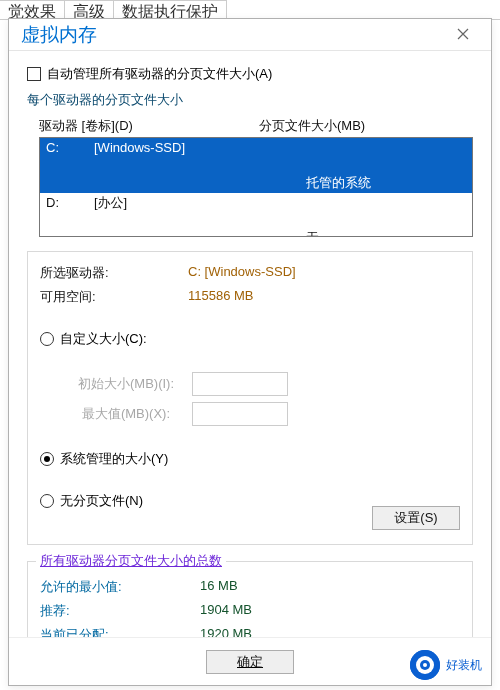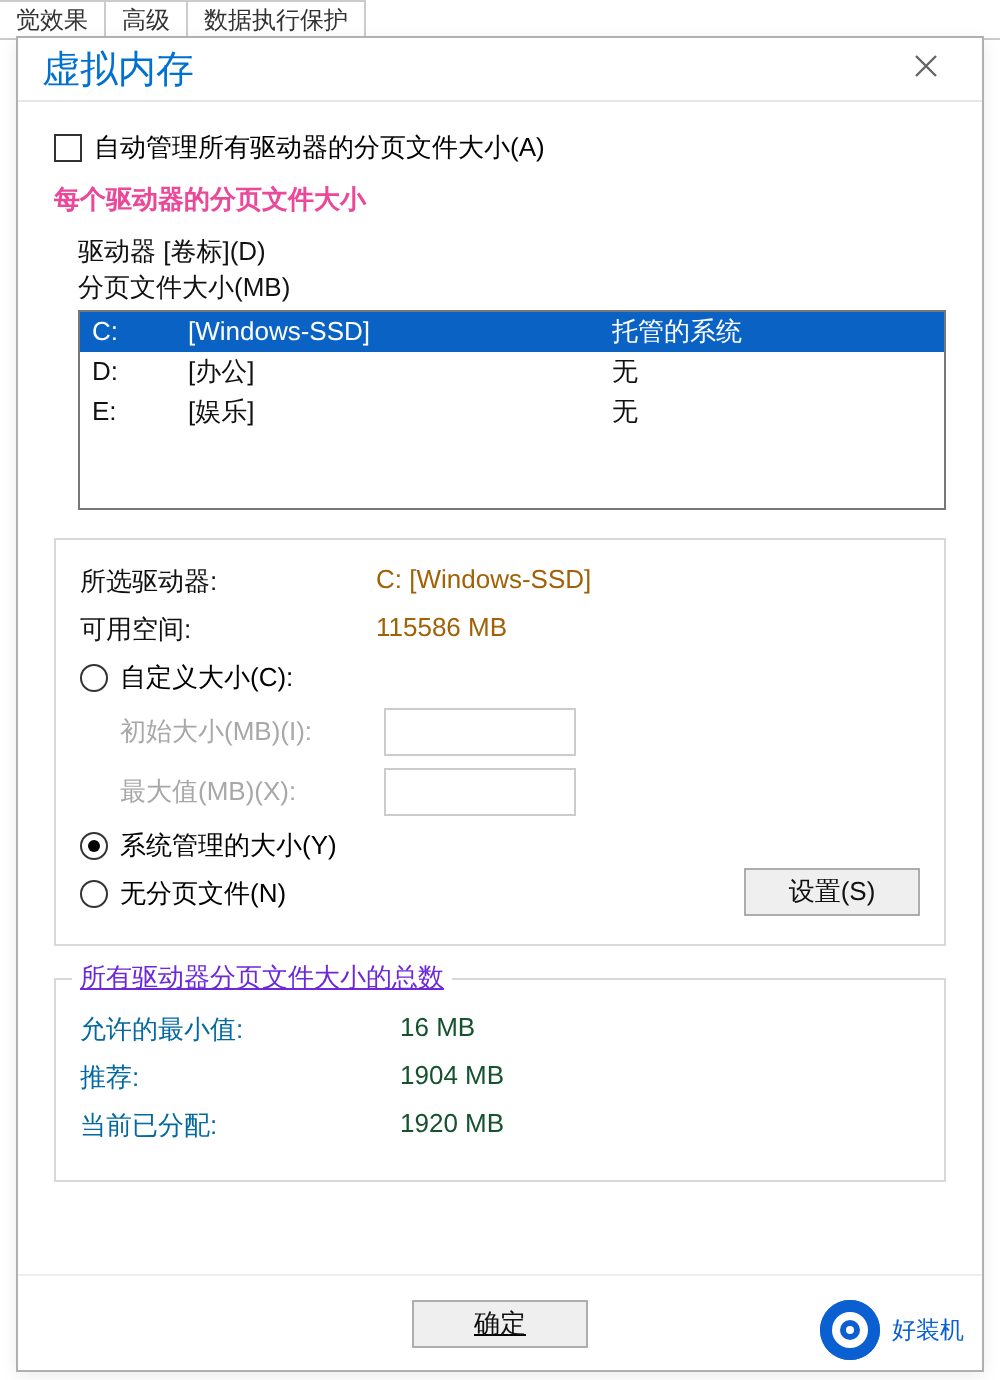--- a/index.html
+++ b/index.html
@@ -25,21 +25,21 @@
       border-bottom: 1px solid #ccc;
       display: flex;
       padding-left: 0;
     }
     .bg-tab {
       border: 1px solid #ccc;
       border-bottom: none;
       padding: 1px 8px 0 8px;
       background: #fff;
       color: #333;
-      font-size: 12px;
+      font-size: 16px;
       margin-left: -1px;
     }
     .dialog {
       position: absolute;
       top: 18px;
       left: 8px;
       width: 484px;
       height: 668px;
       background: #fff;
       border: 1px solid #b0b0b0;
@@ -78,31 +78,29 @@
     }
     .checkbox-box {
       width: 14px;
       height: 14px;
       border: 1px solid #333;
       margin-right: 6px;
       background: #fff;
     }
     .section-label {
       margin: 4px 0 6px 0;
-      color: #ec4899;
-      font-weight: bold;
+      color: #0c4a6e;
     }
     .drive-table {
       margin-left: 12px;
     }
     .drive-header {
       display: flex;
       padding: 2px 0;
       color: #111;
-      flex-direction: column;
     }
     .dh-drive { width: 220px; }
     .dh-size { flex: 1; }
     .drive-list {
       border: 1px solid #777;
       height: 100px;
       background: #fff;
       overflow: hidden;
     }
     .drive-row {
@@ -110,57 +108,58 @@
       padding: 1px 6px;
       color: #111;
       line-height: 18px;
     }
     .drive-row.selected {
       background: #0a63c4;
       color: #fff;
     }
     .dr-letter { width: 48px; }
     .dr-label { width: 164px; }
-    .dr-paging { flex: 1; padding-left: 48px; }
+    .dr-paging { flex: 1; padding-left: 48px; margin-top: 35px; }
     .group {
       border: 1px solid #d9d9d9;
       margin-top: 14px;
       padding: 12px 12px 14px 12px;
       position: relative;
     }
     .kv {
       display: flex;
       margin-bottom: 6px;
     }
     .kv .k { width: 148px; color: #111; }
     .kv .v { color: #a16207; }
     .radio-row {
       display: flex;
       align-items: center;
-      margin: 6px 0;
+      margin: 24px 0;
     }
     .radio-outer {
       width: 14px;
       height: 14px;
       border: 1px solid #333;
       border-radius: 50%;
       margin-right: 6px;
       display: flex;
       align-items: center;
       justify-content: center;
       background: #fff;
     }
     .radio-dot {
       width: 6px;
       height: 6px;
       background: #000;
       border-radius: 50%;
     }
     .size-inputs {
       margin-left: 20px;
+      text-align: center;
     }
     .size-row {
       display: flex;
       align-items: center;
       margin: 6px 0;
     }
     .size-row .lbl {
       width: 132px;
       color: #a8a8a8;
     }

